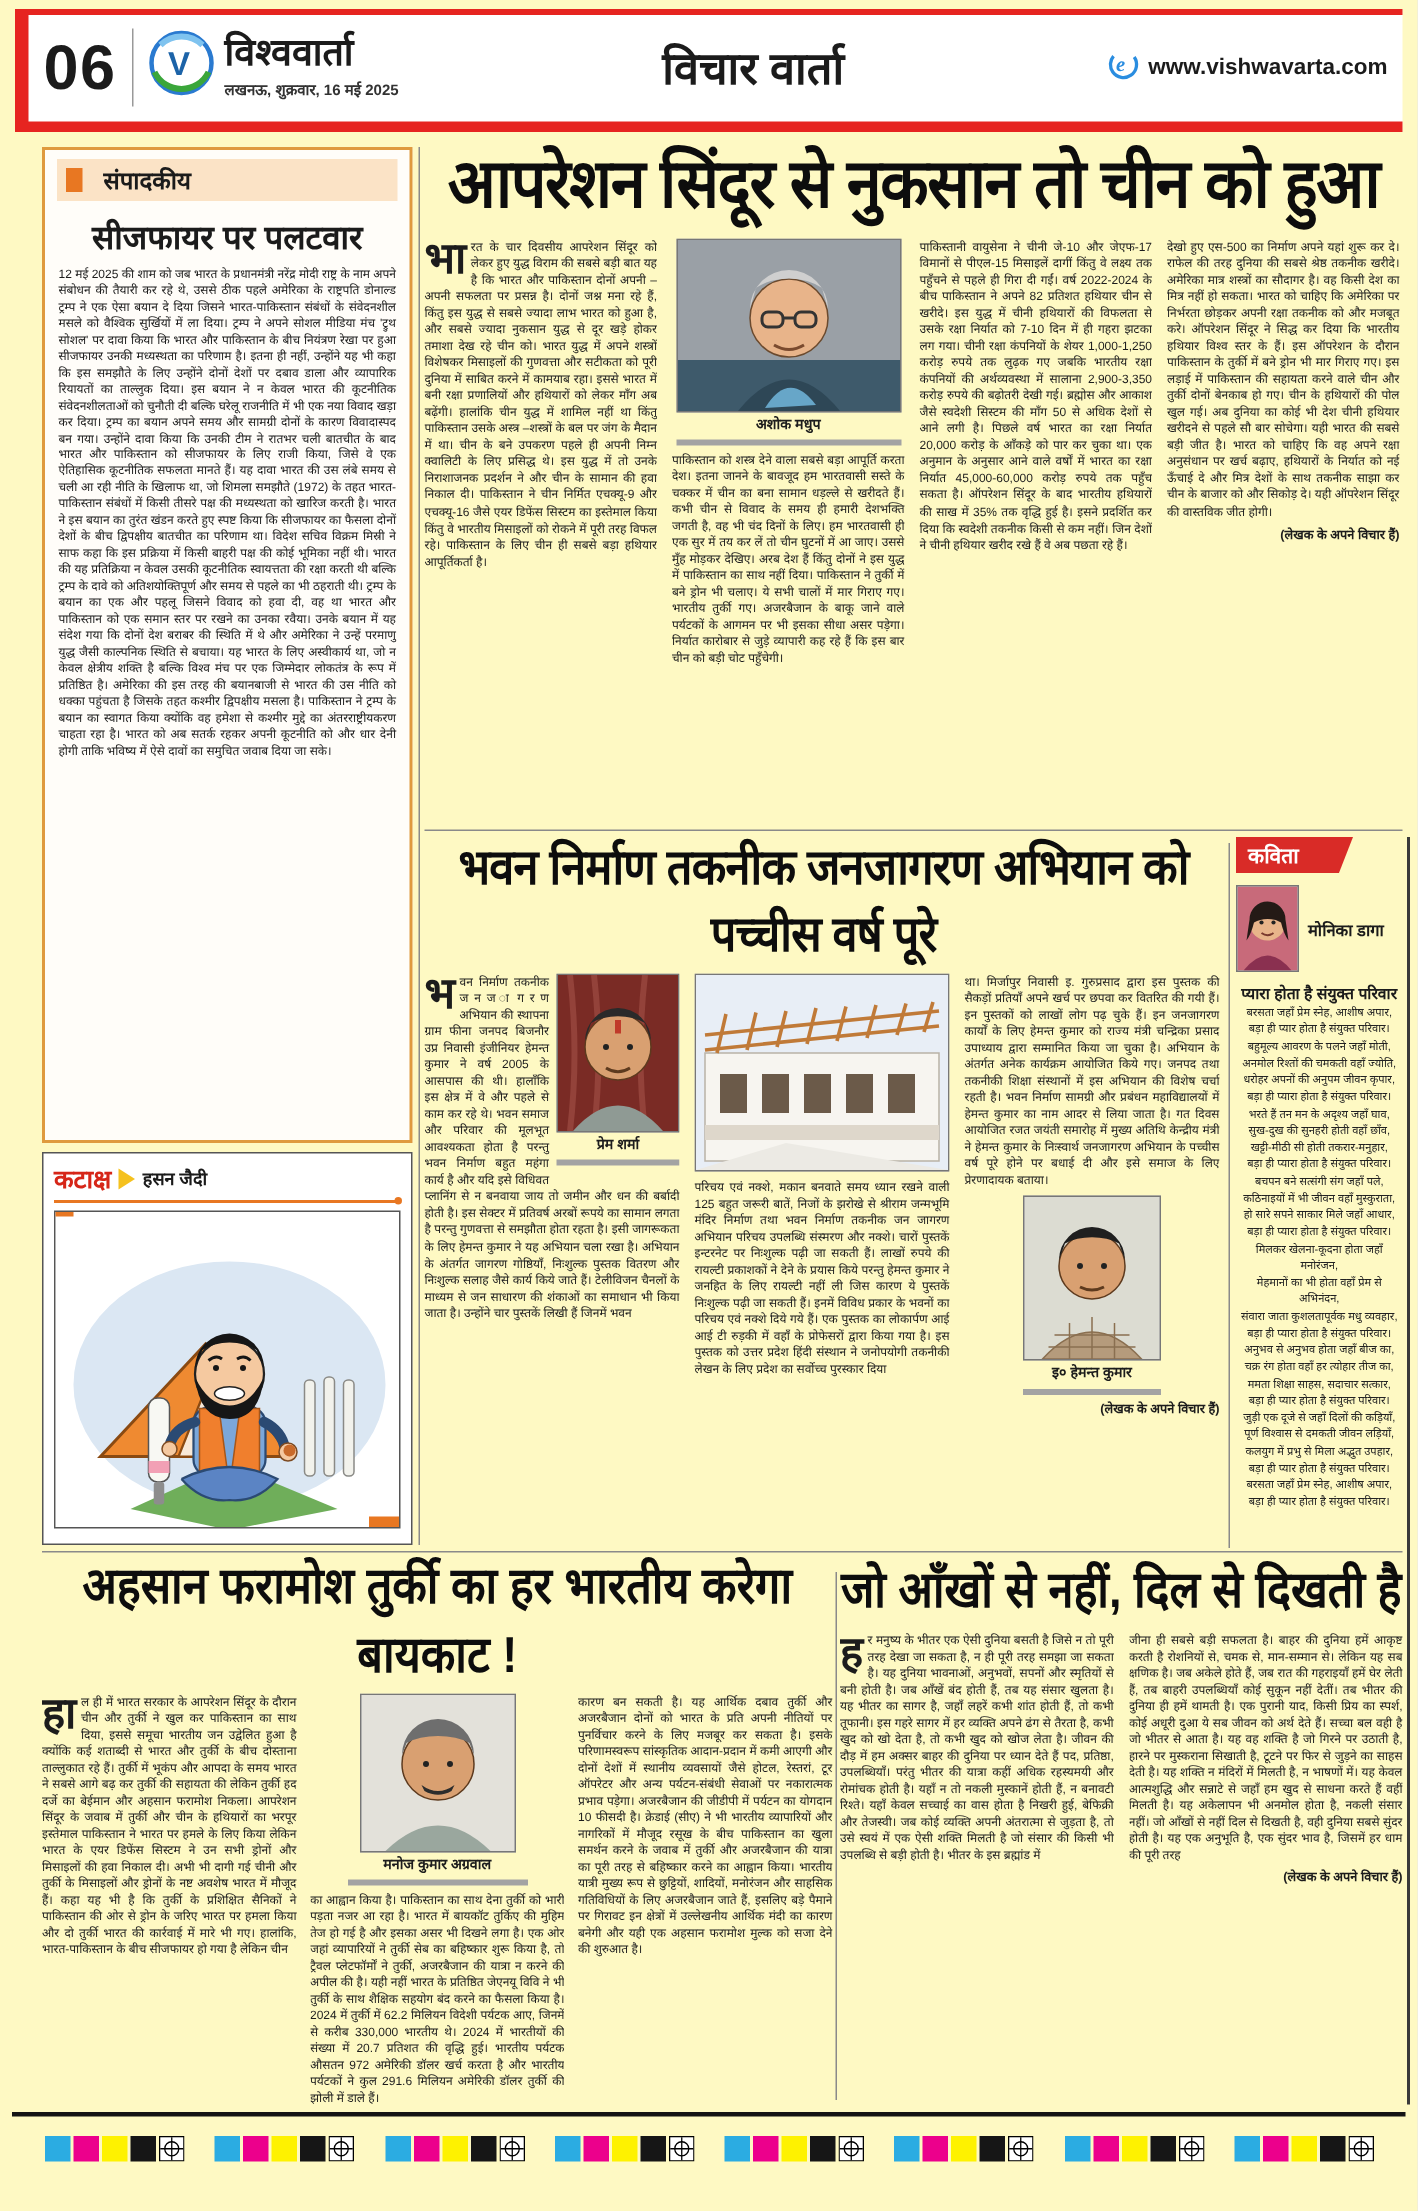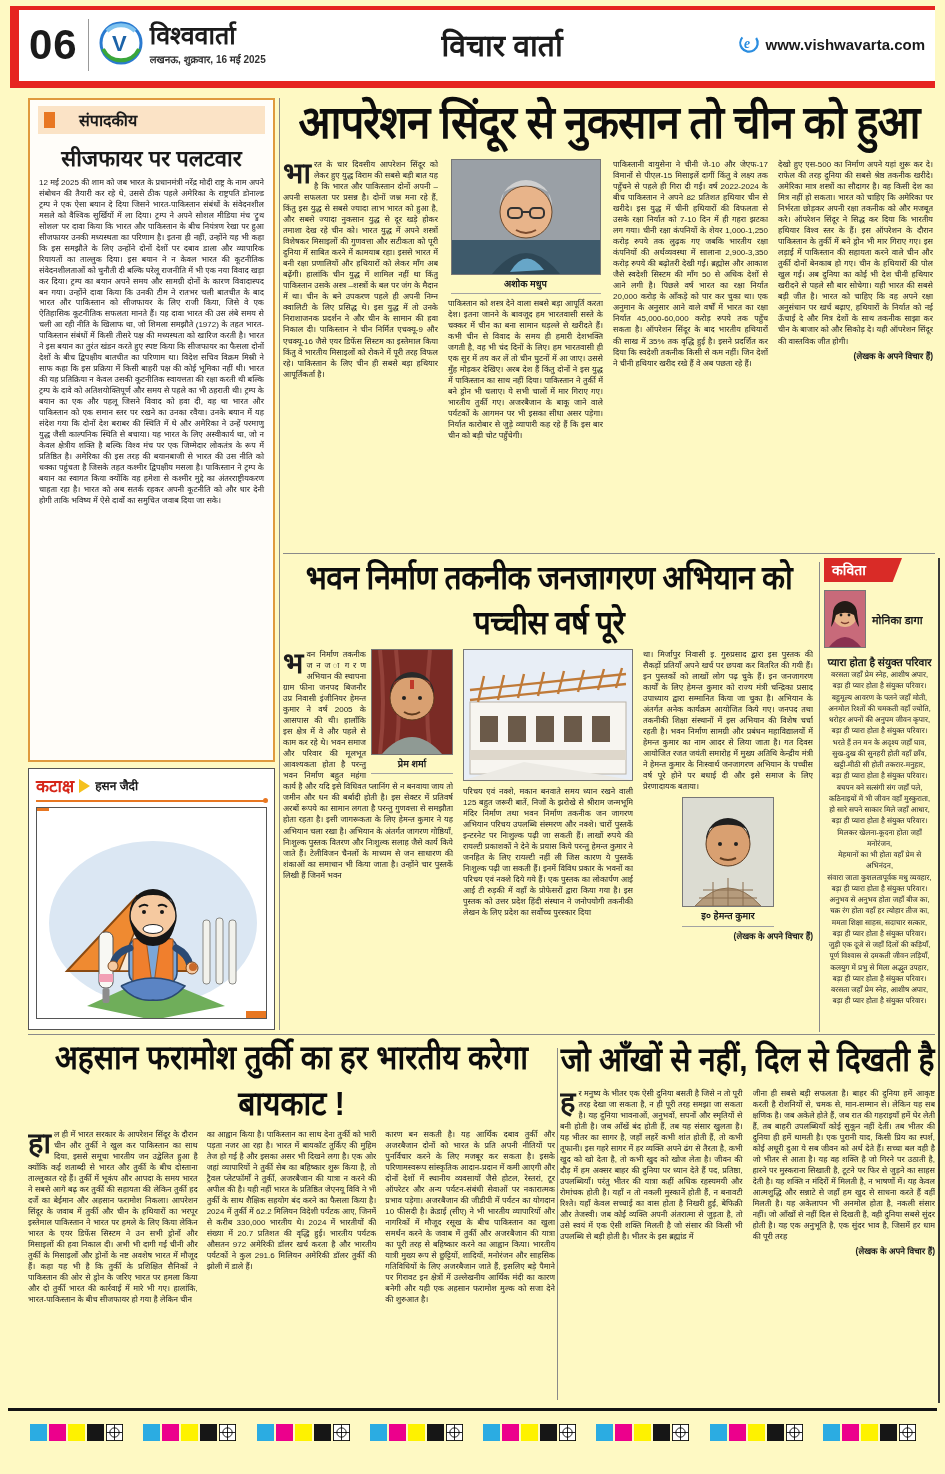--- a/index.html
+++ b/index.html
@@ -25,30 +25,30 @@
   
   .cols { display:flex; }
   .col {
     font-size:8px; line-height:1.38; text-align:justify; color:#1c1c1c; overflow:hidden;
   }
   .dropcap { float:left; font-size:29px; line-height:0.85; font-weight:bold; padding:2px 3px 0 0; }
   .headline { text-align:center; font-weight:bold; color:#0d0d0d; }
   .photo-frame { border:1px solid #777; display:block; background:#ccc; }
   .caption {
     text-align:center; font-weight:bold; font-size:9.5px; padding:2px 0 3px;
-    border-bottom:1px solid #a3a3a3; margin-bottom:4px;
+    border-bottom:4px solid #a3a3a3; margin-bottom:4px;
   }
   .byline { text-align:right; font-weight:bold; font-size:8.5px; margin-top:4px; }
   
   #editorial {
     position:absolute; left:28px; top:98px; width:247px; height:664px;
     border:2px solid #df9a3e; background:#fffdf9; overflow:hidden;
   }
   .ed-head {
-    margin:6px 8px 0; background:#fbe3c6; display:flex; align-items:center; gap:24px;
+    margin:6px 8px 0; background:#fbe3c6; display:flex; align-items:center; gap:14px;
     padding:3px 6px; }
   .ed-sq { width:11px; height:16px; background:#e87722; }
   .ed-label { font-size:16px; font-weight:bold; }
   .ed-title { text-align:center; font-size:22px; font-weight:bold; margin:8px 4px 6px; }
   .ed-body { font-size:8px; line-height:1.37; text-align:justify; padding:0 9px; height:560px; overflow:hidden; }
   
   #kataksha {
     position:absolute; left:28px; top:768px; width:247px; height:262px;
     border:1px solid #555; background:#fff; padding:5px 7px;
   }
@@ -348,20 +348,34 @@
 बड़ा ही प्यार होता है संयुक्त परिवार।
 बरसता जहाँ प्रेम स्नेह, आशीष अपार,
 बड़ा ही प्यार होता है संयुक्त परिवार।</div>
   </div>
 
   <div id="bottom-left">
     <div class="headline">अहसान फरामोश तुर्की का हर भारतीय करेगा बायकाट !</div>
     <div class="cols">
       <div class="col"><span class="dropcap">हा</span><span>ल ही में भारत सरकार के आपरेशन सिंदूर के दौरान चीन और तुर्की ने खुल कर पाकिस्तान का साथ दिया, इससे समूचा भारतीय जन उद्वेलित हुआ है क्योंकि कई शताब्दी से भारत और तुर्की के बीच दोस्ताना ताल्लुकात रहे हैं। तुर्की में भूकंप और आपदा के समय भारत ने सबसे आगे बढ़ कर तुर्की की सहायता की लेकिन तुर्की हद दर्जे का बेईमान और अहसान फरामोश निकला। आपरेशन सिंदूर के जवाब में तुर्की और चीन के हथियारों का भरपूर इस्तेमाल पाकिस्तान ने भारत पर हमले के लिए किया लेकिन भारत के एयर डिफेंस सिस्टम ने उन सभी ड्रोनों और मिसाइलों की हवा निकाल दी। अभी भी दागी गई चीनी और तुर्की के मिसाइलों और ड्रोनों के नष्ट अवशेष भारत में मौजूद हैं। कहा यह भी है कि तुर्की के प्रशिक्षित सैनिकों ने पाकिस्तान की ओर से ड्रोन के जरिए भारत पर हमला किया और दो तुर्की भारत की कार्रवाई में मारे भी गए। हालांकि, भारत-पाकिस्तान के बीच सीजफायर हो गया है लेकिन चीन</span></div>
       <div class="col">
+        <div class="photo-stack">
+          <span class="photo-frame" style="width:104px;height:106px;margin:0 auto;">
+            <svg width="102" height="104" viewBox="0 0 102 104">
+              <rect width="102" height="104" fill="#e3e1da"></rect>
+              <path d="M16 104 q35 -34 70 0 z" fill="#9aa79e"></path>
+              <circle cx="51" cy="46" r="24" fill="#d9a071" stroke="#5d3a1e"></circle>
+              <path d="M27 40 a24 24 0 0 1 48 0 l-3 -8 a28 14 0 0 0 -42 0 z" fill="#6e6e6e"></path>
+              <circle cx="43" cy="46" r="2" fill="#222"></circle>
+              <circle cx="59" cy="46" r="2" fill="#222"></circle>
+              <path d="M40 60 q11 8 22 0 l-2 4 q-9 5 -18 0 z" fill="#2c2c2c"></path>
+            </svg>
+          </span>
+          <div class="caption" style="width:120px;margin:0 auto 4px;">मनोज कुमार अग्रवाल</div>
+        </div>
         <span>का आह्वान किया है। पाकिस्तान का साथ देना तुर्की को भारी पड़ता नजर आ रहा है। भारत में बायकॉट तुर्किए की मुहिम तेज हो गई है और इसका असर भी दिखने लगा है। एक ओर जहां व्यापारियों ने तुर्की सेब का बहिष्कार शुरू किया है, तो ट्रैवल प्लेटफॉर्मों ने तुर्की, अजरबैजान की यात्रा न करने की अपील की है। यही नहीं भारत के प्रतिष्ठित जेएनयू विवि ने भी तुर्की के साथ शैक्षिक सहयोग बंद करने का फैसला किया है। 2024 में तुर्की में 62.2 मिलियन विदेशी पर्यटक आए, जिनमें से करीब 330,000 भारतीय थे। 2024 में भारतीयों की संख्या में 20.7 प्रतिशत की वृद्धि हुई। भारतीय पर्यटक औसतन 972 अमेरिकी डॉलर खर्च करता है और भारतीय पर्यटकों ने कुल 291.6 मिलियन अमेरिकी डॉलर तुर्की की झोली में डाले हैं।</span>
       </div>
       <div class="col"><span>कारण बन सकती है। यह आर्थिक दबाव तुर्की और अजरबैजान दोनों को भारत के प्रति अपनी नीतियों पर पुनर्विचार करने के लिए मजबूर कर सकता है। इसके परिणामस्वरूप सांस्कृतिक आदान-प्रदान में कमी आएगी और दोनों देशों में स्थानीय व्यवसायों जैसे होटल, रेस्तरां, टूर ऑपरेटर और अन्य पर्यटन-संबंधी सेवाओं पर नकारात्मक प्रभाव पड़ेगा। अजरबैजान की जीडीपी में पर्यटन का योगदान 10 फीसदी है। क्रेडाई (सीए) ने भी भारतीय व्यापारियों और नागरिकों में मौजूद रसूख के बीच पाकिस्तान का खुला समर्थन करने के जवाब में तुर्की और अजरबैजान की यात्रा का पूरी तरह से बहिष्कार करने का आह्वान किया। भारतीय यात्री मुख्य रूप से छुट्टियों, शादियों, मनोरंजन और साहसिक गतिविधियों के लिए अजरबैजान जाते हैं, इसलिए बड़े पैमाने पर गिरावट इन क्षेत्रों में उल्लेखनीय आर्थिक मंदी का कारण बनेगी और यही एक अहसान फरामोश मुल्क को सजा देने की शुरुआत है।</span></div>
     </div>
   </div>
 
   <div id="bottom-right">
     <div class="headline">जो आँखों से नहीं, दिल से दिखती है</div>
     <div class="cols">
       <div class="col">

